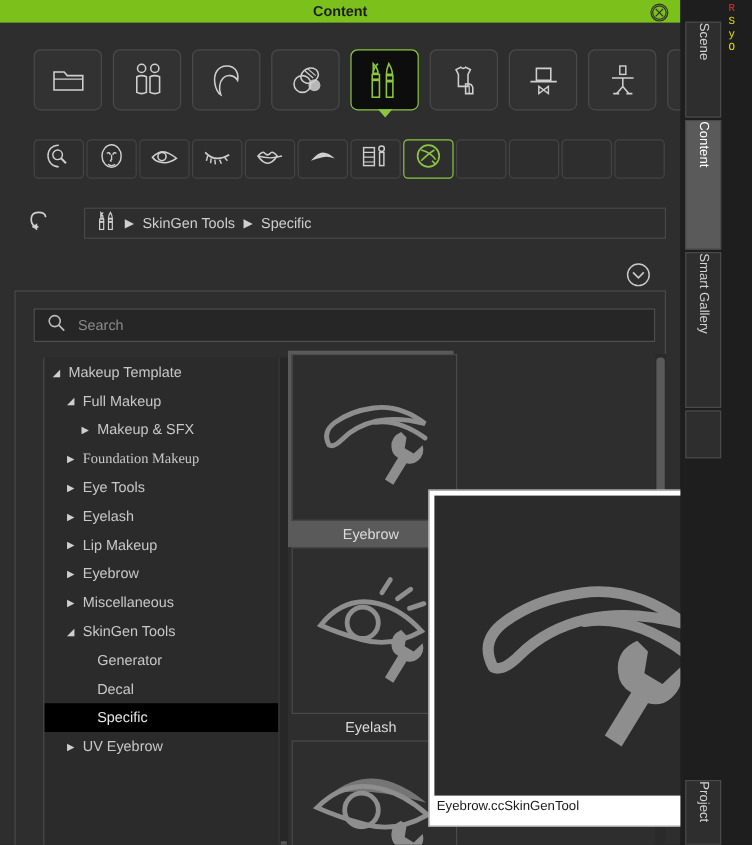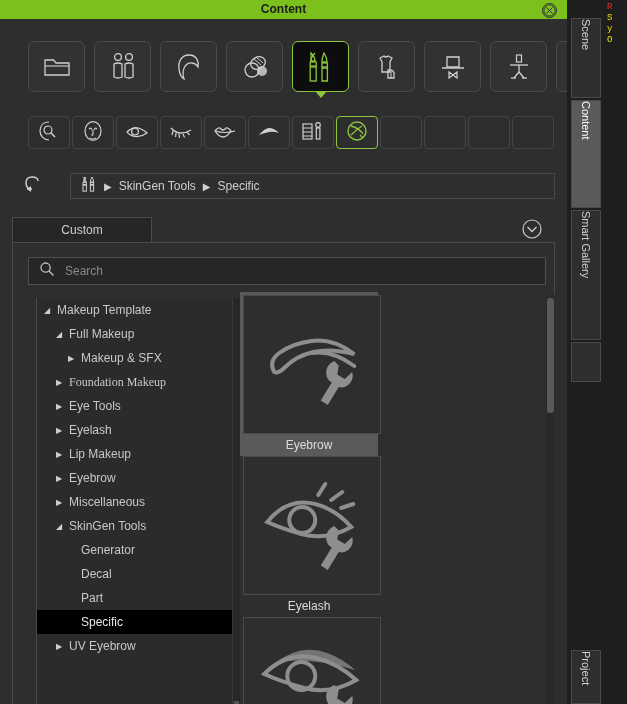--- a/index.html
+++ b/index.html
@@ -302,21 +302,20 @@
               <rect x="9.4" y="7.6" width="3.2" height="2" fill="none" stroke="#cfcfcf" stroke-width="1"></rect>
               <rect x="9.4" y="10.2" width="3.2" height="6" fill="none" stroke="#cfcfcf" stroke-width="1"></rect>
             </svg></span>
         <span class="arrowsep">▶</span>
         <span class="ctext">SkinGen Tools</span>
         <span class="arrowsep">▶</span>
         <span class="ctext">Specific</span>
       </div>
 
       <div class="tabs">
-        <div class="tab">Custom</div>
       </div>
       <div class="chev">
         <svg width="22" height="22" viewBox="0 0 22 22">
             <circle cx="11" cy="11" r="9" fill="none" stroke="#c9c9c9" stroke-width="1.2"></circle>
             <path d="M6.5 9 L11 13.5 L15.5 9" fill="none" stroke="#c9c9c9" stroke-width="1.4"></path>
           </svg>
       </div>
 
       <div class="content"></div>
 
@@ -370,24 +369,20 @@
             <span class="tw">◢</span>
             <span style="margin-left: 4px;">SkinGen Tools</span>
           </div>
           <div class="tnode" style="padding-left: 28px;">
             <span class="tw"></span>
             <span style="margin-left: 4px;">Generator</span>
           </div>
           <div class="tnode" style="padding-left: 28px;">
             <span class="tw"></span>
             <span style="margin-left: 4px;">Decal</span>
-          </div>
-          <div class="tnode" style="padding-left: 28px;">
-            <span class="tw"></span>
-            <span style="margin-left: 4px;">Part</span>
           </div>
           <div class="tnode sel" style="padding-left: 28px;">
             <span class="tw"></span>
             <span style="margin-left: 4px;">Specific</span>
           </div>
           <div class="tnode" style="padding-left: 16px;">
             <span class="tw">▶</span>
             <span style="margin-left: 4px;">UV Eyebrow</span>
           </div>
         </div>
@@ -431,20 +426,32 @@
                     <path d="M152 100 q-18 8 -16 26 q1 12 11 17 l-22 36 l14 9 l22-36 q11 3 19-4 q12-10 8-26 l-15 14 l-15-9 l3-18 Z" fill="#8e8e8e"></path>
                   </svg></span>
               </div>
             </div>
           </div>
         </div>
       <div class="gridscroll">
         <div class="thumbv"></div>
       </div>
 
+      <div class="tooltip">
+        <div class="preview">
+          <span>
+            <svg width="215" height="215" viewBox="0 0 215 215">
+              <path d="M32 128 q-12-22 10-38 q26-19 64-24 q44-6 86 26 q-46-12 -82-4 q-34 8 -56 30 q-14 14 -22 10 Z" fill="none" stroke="#8e8e8e" stroke-width="9" stroke-linejoin="round"></path>
+              <path d="M108 90 q40-6 84 26" fill="none" stroke="#8e8e8e" stroke-width="9" stroke-linecap="round"></path>
+              <path d="M152 106 q-18 8 -16 26 q1 12 11 17 l-22 36 l14 9 l22-36 q11 3 19-4 q12-10 8-26 l-15 14 l-15-9 l3-18 Z" fill="#8e8e8e"></path>
+            </svg>
+          </span>
+        </div>
+        <div class="tlabel">Eyebrow.ccSkinGenTool</div>
+      </div>
 
     </div>
   </div>
 
   <div class="strip">
     <div class="vtab" style="top:18px;height:80px;">
       <span>Scene</span>
     </div>
     <div class="vtab active" style="top:100px;height:108px;">
       <span>Content</span>

